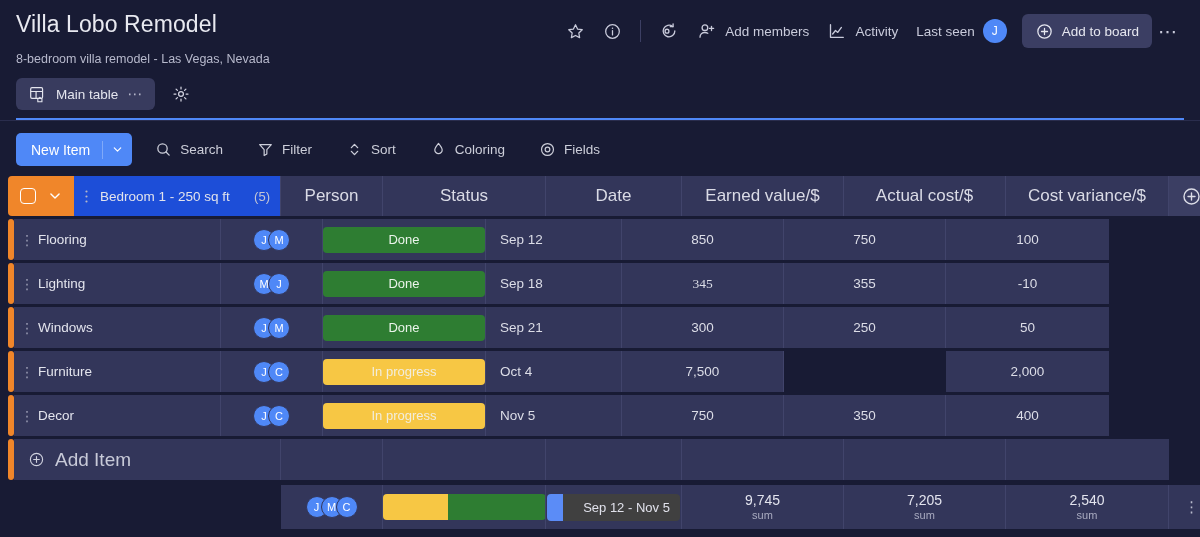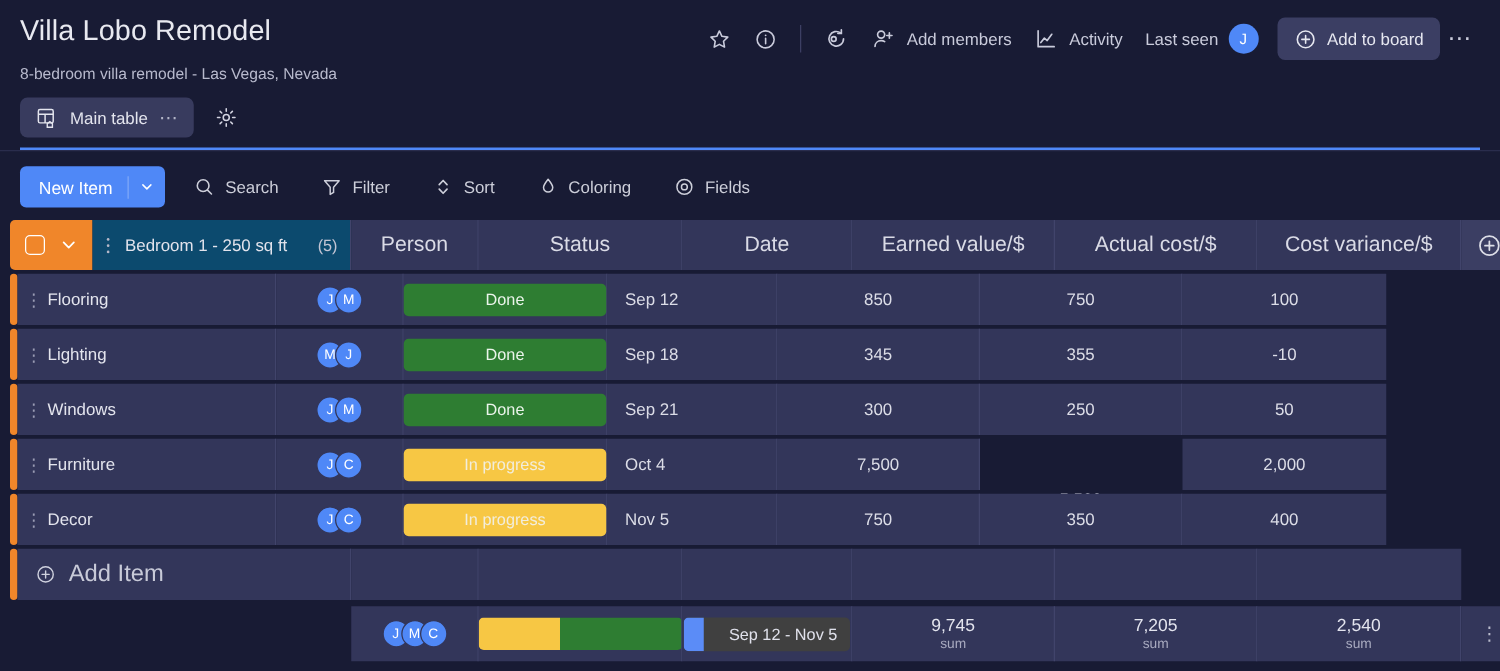--- a/index.html
+++ b/index.html
@@ -83,21 +83,21 @@
 
   
   .hdr-row { height: 40px; display: flex; align-items: stretch; margin-bottom: 3px; }
   .hdr-group-cell {
     width: 66px; flex: none; background: #f0862a; border-radius: 4px 0 0 4px;
     display: flex; align-items: center; justify-content: space-around; padding: 0 6px;
     cursor: pointer;
   }
   .chkbox { width: 16px; height: 16px; border: 1.7px solid #fff; border-radius: 4px; }
   .hdr-name-cell {
-    flex: none; width: 207px; background: #0c4a6e; display: flex; align-items: center;
+    flex: none; width: 207px; background: #1d4ed8; display: flex; align-items: center;
     gap: 9px; padding: 0 10px 0 8px; font-size: 13.5px; color: #e2e3ec;
     border-right: 1px solid #41446b;
   }
   .hdr-count { margin-left: auto; color: #c3c5d4; font-size: 13px; }
   .hdr-cell {
     background: #33365a; display: flex; align-items: center; justify-content: center;
     font-size: 17px; color: #dadbe6; border-right: 1px solid #41446b;
     flex: none; cursor: pointer;
   }
   .hdr-add {
@@ -357,21 +357,21 @@
           <div class="cell" style="width: 102px;">
             <div class="persons">
               <span class="avatar">M</span>
               <span class="avatar">J</span>
             </div>
           </div>
           <div class="cell" style="width: 163px;">
             <div class="pill done">Done</div>
           </div>
           <div class="cell date-cell" style="width: 136px;">Sep 18</div>
-          <div class="cell" style="width: 162px;">345</div>
+          <div class="cell" style="width: 162px; font-family: Liberation Serif, serif;">345</div>
           <div class="cell" style="width: 162px;">355</div>
           <div class="cell" style="width: 163px; border-right: none;">-10</div>
         </div>
         <div class="row body-row">
           <div class="grp-bar rounded"></div>
           <div class="cell name-cell">
             <span class="drag-dots">⋮</span>
             <span>Windows</span>
           </div>
           <div class="cell" style="width: 102px;">

